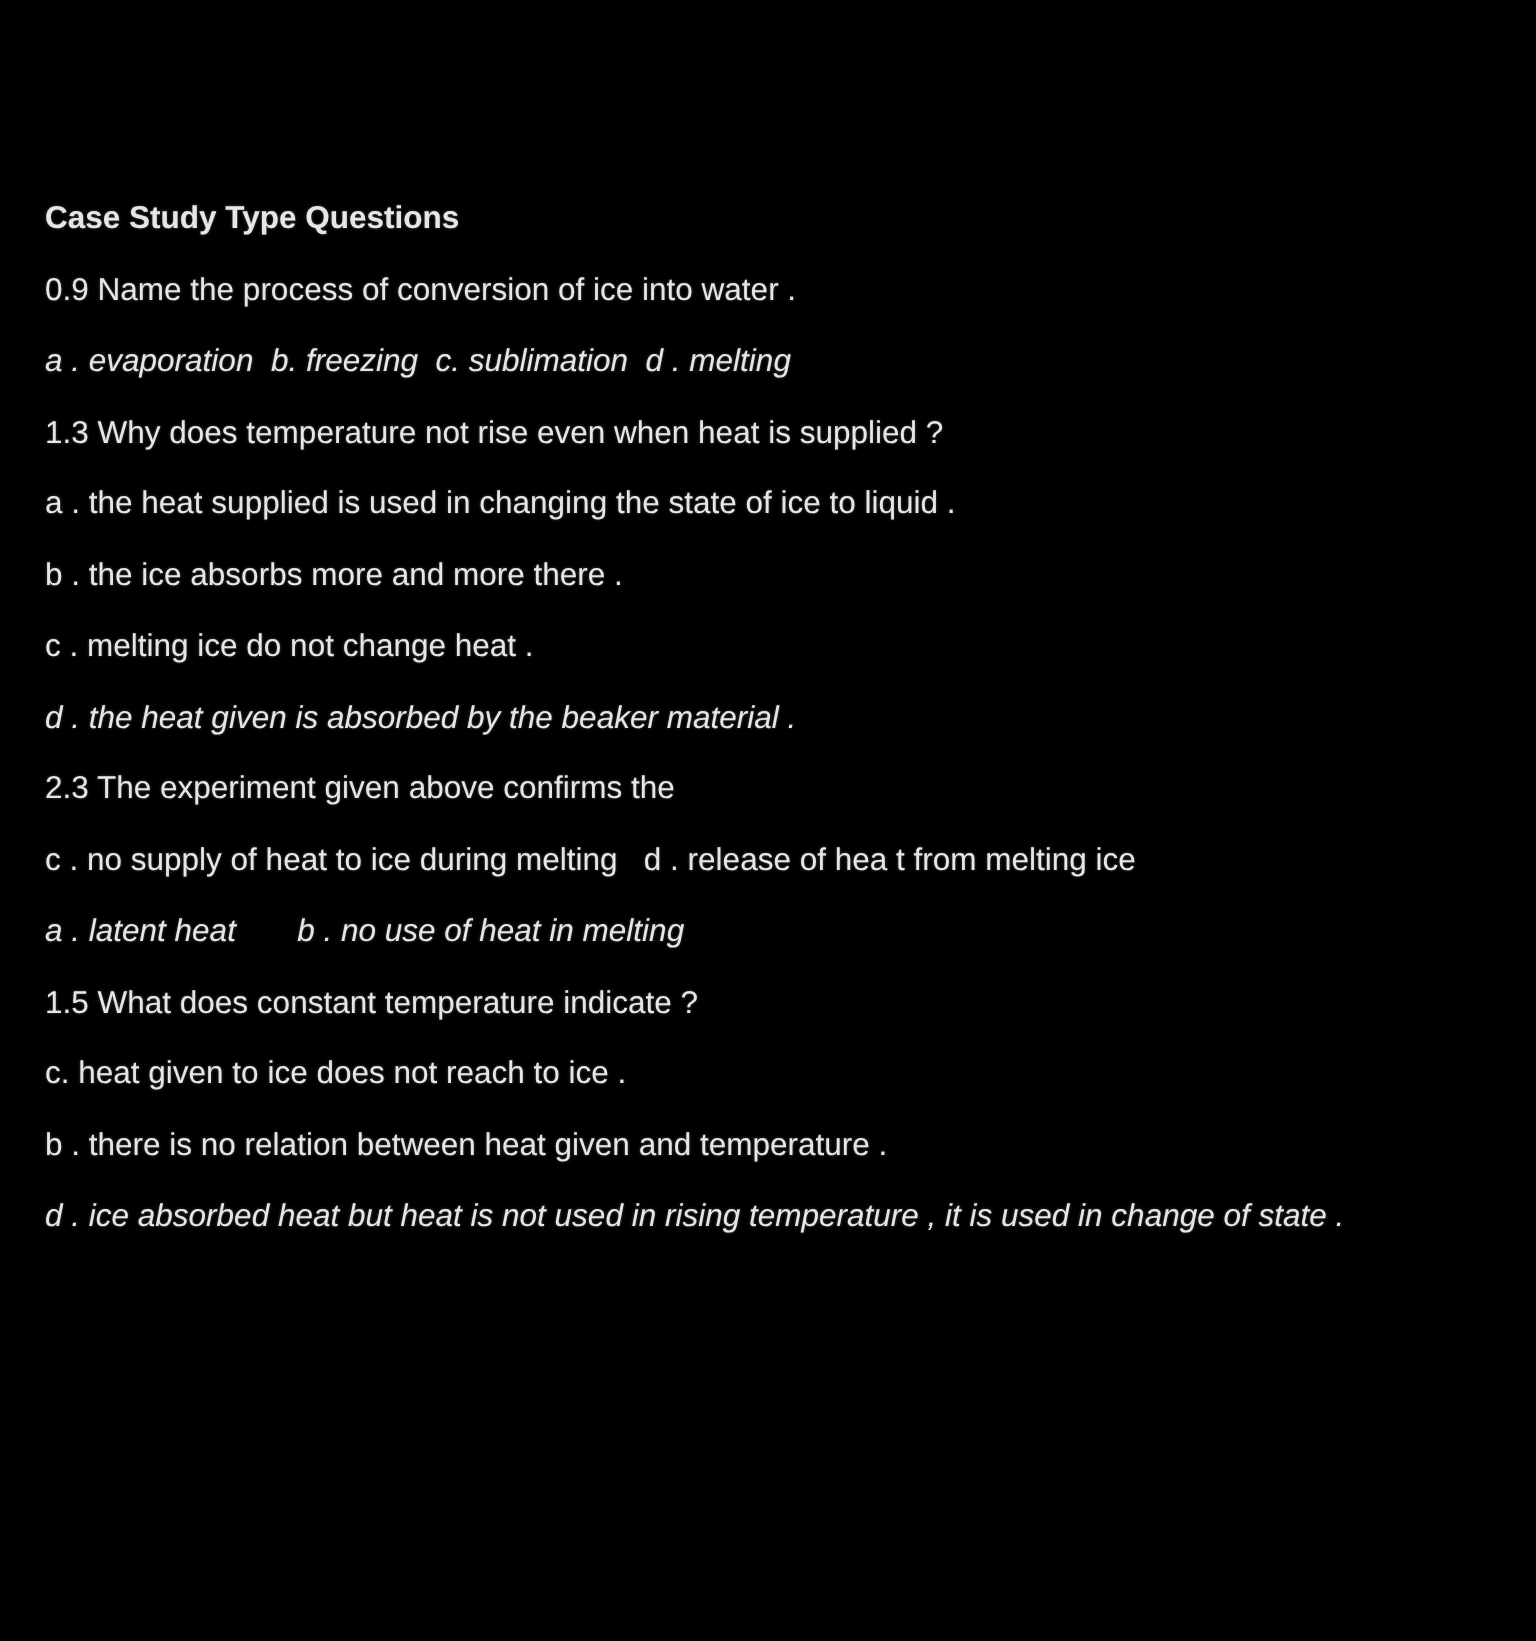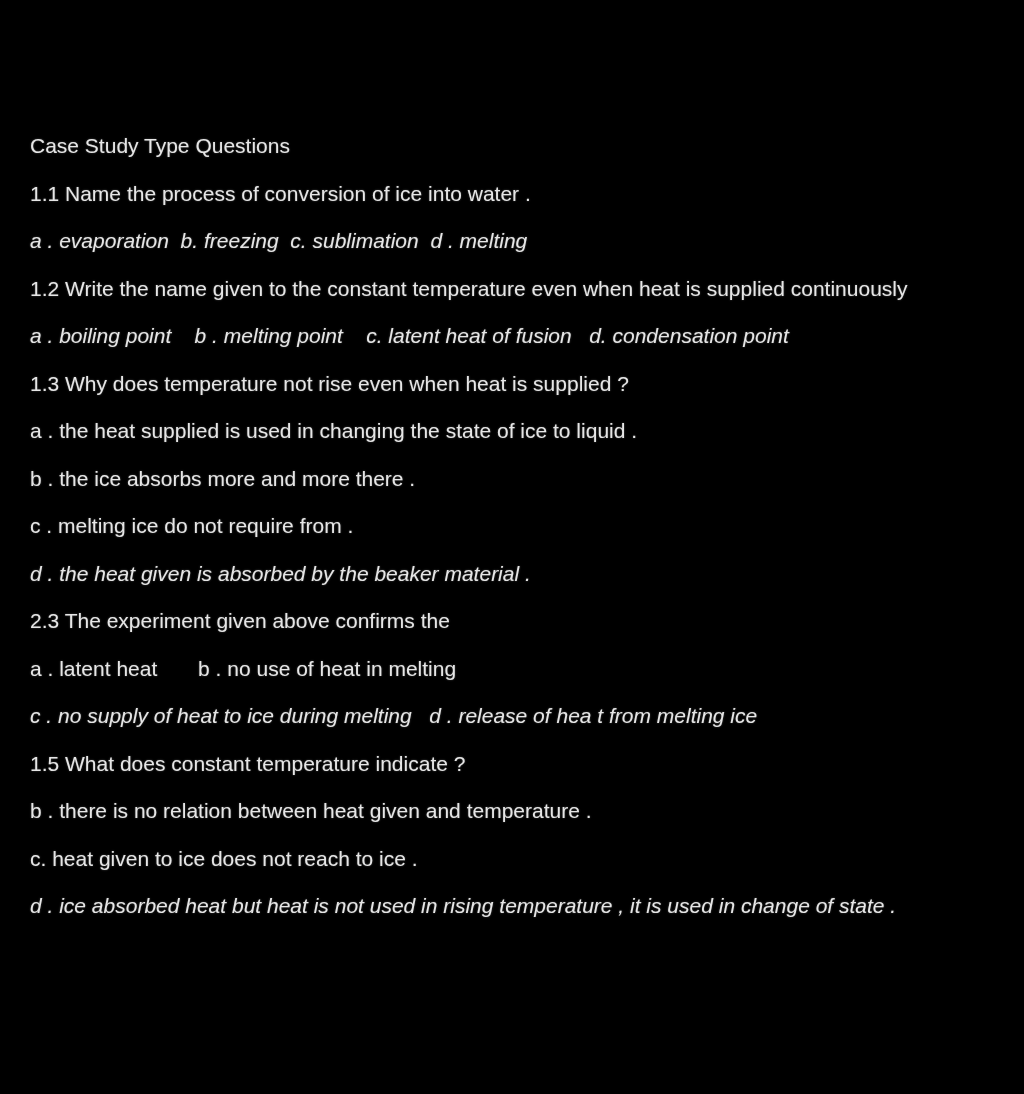--- a/index.html
+++ b/index.html
@@ -18,53 +18,49 @@
     max-width: 1024px;
   }
   .line {
     font-size: 21px;
     line-height: 30.5px;
     margin-bottom: 17px;
     white-space: pre-wrap;
     text-shadow: 0 0 2px rgba(230,230,230,0.35);
   }
   .title {
-    font-weight: normal;
+    font-weight: bold;
   }
   .question-block p:last-child {
     margin-bottom: 17px;
     font-style: italic;
   }
 </style>
 </head>
 <body>
 
 <main class="doc">
   <h1 class="line title">Case Study Type Questions</h1>
   <section id="questions">
       <div class="question-block">
-        <p class="line question">1.1 Name the process of conversion of ice into water .</p>
+        <p class="line question">0.9 Name the process of conversion of ice into water .</p>
         <p class="line option">a . evaporation  b. freezing  c. sublimation  d . melting</p>
-      </div>
-      <div class="question-block">
-        <p class="line question">1.2 Write the name given to the constant temperature even when heat is supplied continuously</p>
-        <p class="line option">a . boiling point    b . melting point    c. latent heat of fusion   d. condensation point</p>
       </div>
       <div class="question-block">
         <p class="line question">1.3 Why does temperature not rise even when heat is supplied ?</p>
         <p class="line option">a . the heat supplied is used in changing the state of ice to liquid .</p>
         <p class="line option">b . the ice absorbs more and more there .</p>
-        <p class="line option">c . melting ice do not require from .</p>
+        <p class="line option">c . melting ice do not change heat .</p>
         <p class="line option">d . the heat given is absorbed by the beaker material .</p>
       </div>
       <div class="question-block">
         <p class="line question">2.3 The experiment given above confirms the</p>
+        <p class="line option">c . no supply of heat to ice during melting   d . release of hea t from melting ice</p>
         <p class="line option">a . latent heat       b . no use of heat in melting</p>
-        <p class="line option">c . no supply of heat to ice during melting   d . release of hea t from melting ice</p>
       </div>
       <div class="question-block">
         <p class="line question">1.5 What does constant temperature indicate ?</p>
+        <p class="line option">c. heat given to ice does not reach to ice .</p>
         <p class="line option">b . there is no relation between heat given and temperature .</p>
-        <p class="line option">c. heat given to ice does not reach to ice .</p>
         <p class="line option">d . ice absorbed heat but heat is not used in rising temperature , it is used in change of state .</p>
       </div>
     </section>
 </main>
 
 </body></html>

